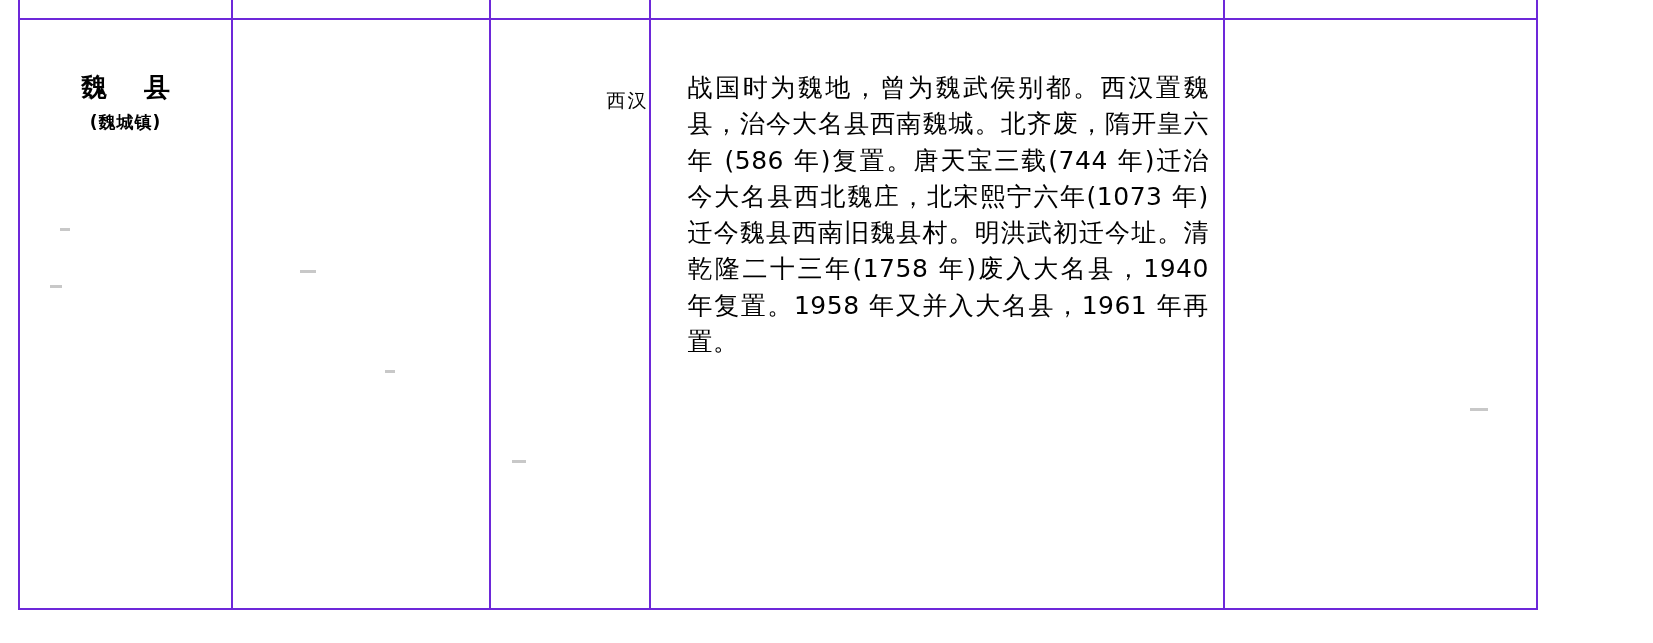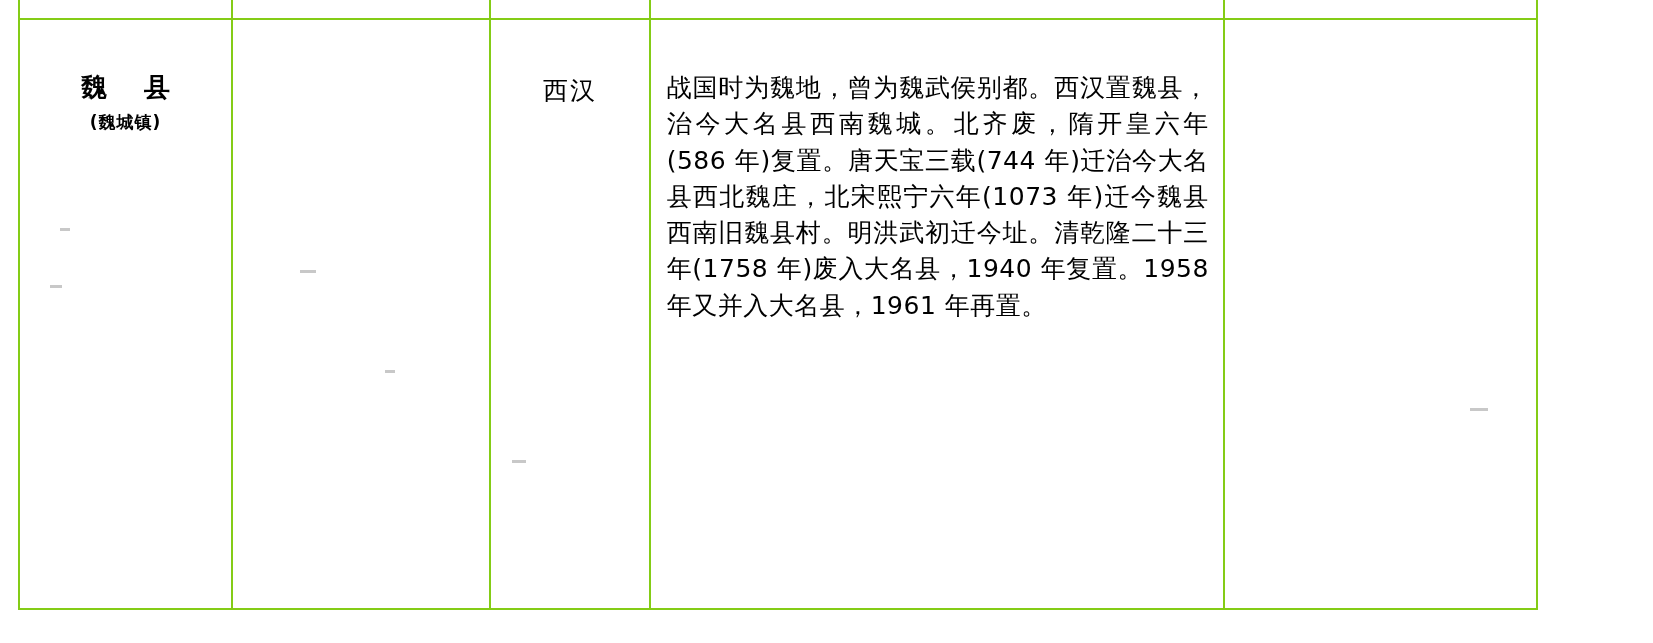--- a/index.html
+++ b/index.html
@@ -30,21 +30,21 @@
     border-collapse: collapse;
   }
   
   .row-stub {
     height: 18px;
   }
   .row-main {
     height: 590px;
   }
   .cell {
-    border: 2px solid #84cc16;
+    border: 2px solid #6d28d9;
     vertical-align: top;
     padding: 0;
     background: #ffffff;
   }
   .c-name    { width: 212px; }
   .c-blank1  { width: 258px; }
   .c-era     { width: 158px; }
   .c-desc    { width: 575px; }
   .c-blank2  { width: 313px; }
 
@@ -67,32 +67,33 @@
     padding-left: 14px;
   }
   .name-sub {
     font-family: "DejaVu Sans", sans-serif;
     font-weight: bold;
     font-size: 17px;
     letter-spacing: 1px;
     margin-top: 6px;
   }
   .era-wrap {
-    padding-top: 54px;
-    text-align: center;
-    font-size: 25px;
+    padding-top: 68px;
+    text-align: right;
+    font-size: 19px;
     letter-spacing: 2px;
   }
   .desc-wrap {
     padding: 50px 14px 10px 16px;
     font-size: 25px;
     line-height: 1.45;
     text-align: justify;
     text-justify: inter-character;
     letter-spacing: 0.5px;
+    margin-left: 21px;
   }
   .blank-cell-inner {
     width: 100%;
     height: 100%;
   }
   
   .speck {
     position: absolute;
     background: #9a9a9a;
     opacity: 0.55;

